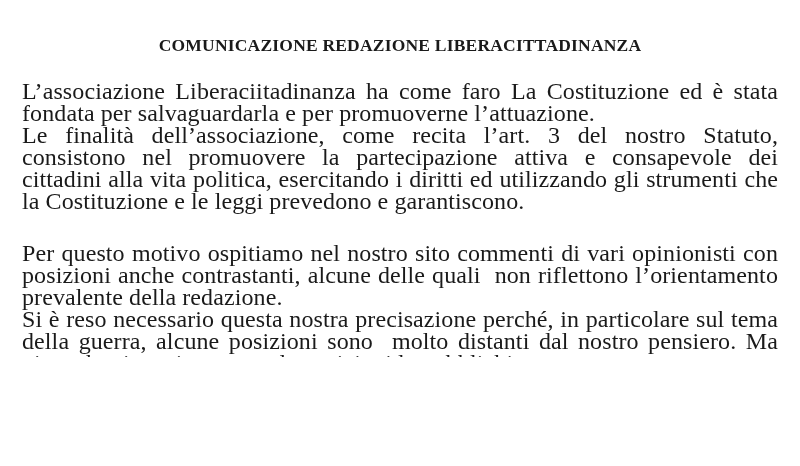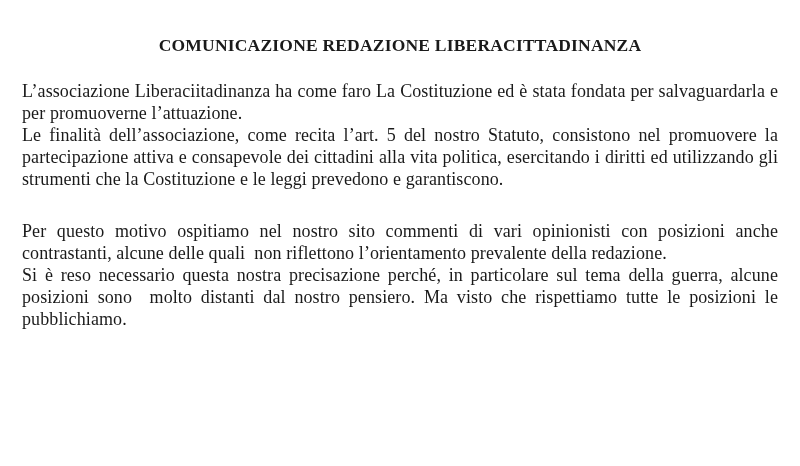--- a/index.html
+++ b/index.html
@@ -21,38 +21,38 @@
   .doc-title {
     margin: 0 0 24px 0;
     font-size: 17.5px;
     font-weight: bold;
     line-height: 22px;
     text-align: center;
     letter-spacing: 0.2px;
   }
   .doc-paragraph {
     margin: 0;
-    font-size: 18px;
+    font-size: 24px;
     line-height: 22px;
     letter-spacing: 0.1px;
     text-align: justify;
     white-space: pre-wrap; 
   }
   .gap-before {
     margin-top: 30px; 
   }
 </style>
 </head>
 <body>
 
 <div class="page">
   <h1 class="doc-title">COMUNICAZIONE REDAZIONE LIBERACITTADINANZA</h1>
 
   <p class="doc-paragraph">L’associazione Liberaciitadinanza ha come faro La Costituzione ed è stata fondata per salvaguardarla e per promuoverne l’attuazione.</p>
 
-  <p class="doc-paragraph">Le finalità dell’associazione, come recita l’art. 5 del nostro Statuto, consistono nel promuovere la partecipazione attiva e consapevole dei cittadini alla vita politica, esercitando i diritti ed utilizzando gli strumenti che la Costituzione e le leggi prevedono e garantiscono.</p>
+  <p class="doc-paragraph">Le finalità dell’associazione, come recita l’art. 3 del nostro Statuto, consistono nel promuovere la partecipazione attiva e consapevole dei cittadini alla vita politica, esercitando i diritti ed utilizzando gli strumenti che la Costituzione e le leggi prevedono e garantiscono.</p>
 
 
   <p class="doc-paragraph gap-before">Per questo motivo ospitiamo nel nostro sito commenti di vari opinionisti con posizioni anche contrastanti, alcune delle quali  non riflettono l’orientamento prevalente della redazione.</p>
 
   <p class="doc-paragraph">Si è reso necessario questa nostra precisazione perché, in particolare sul tema della guerra, alcune posizioni sono  molto distanti dal nostro pensiero. Ma visto che rispettiamo tutte le posizioni le pubblichiamo.</p>
 
 </div>
 
 </body></html>

